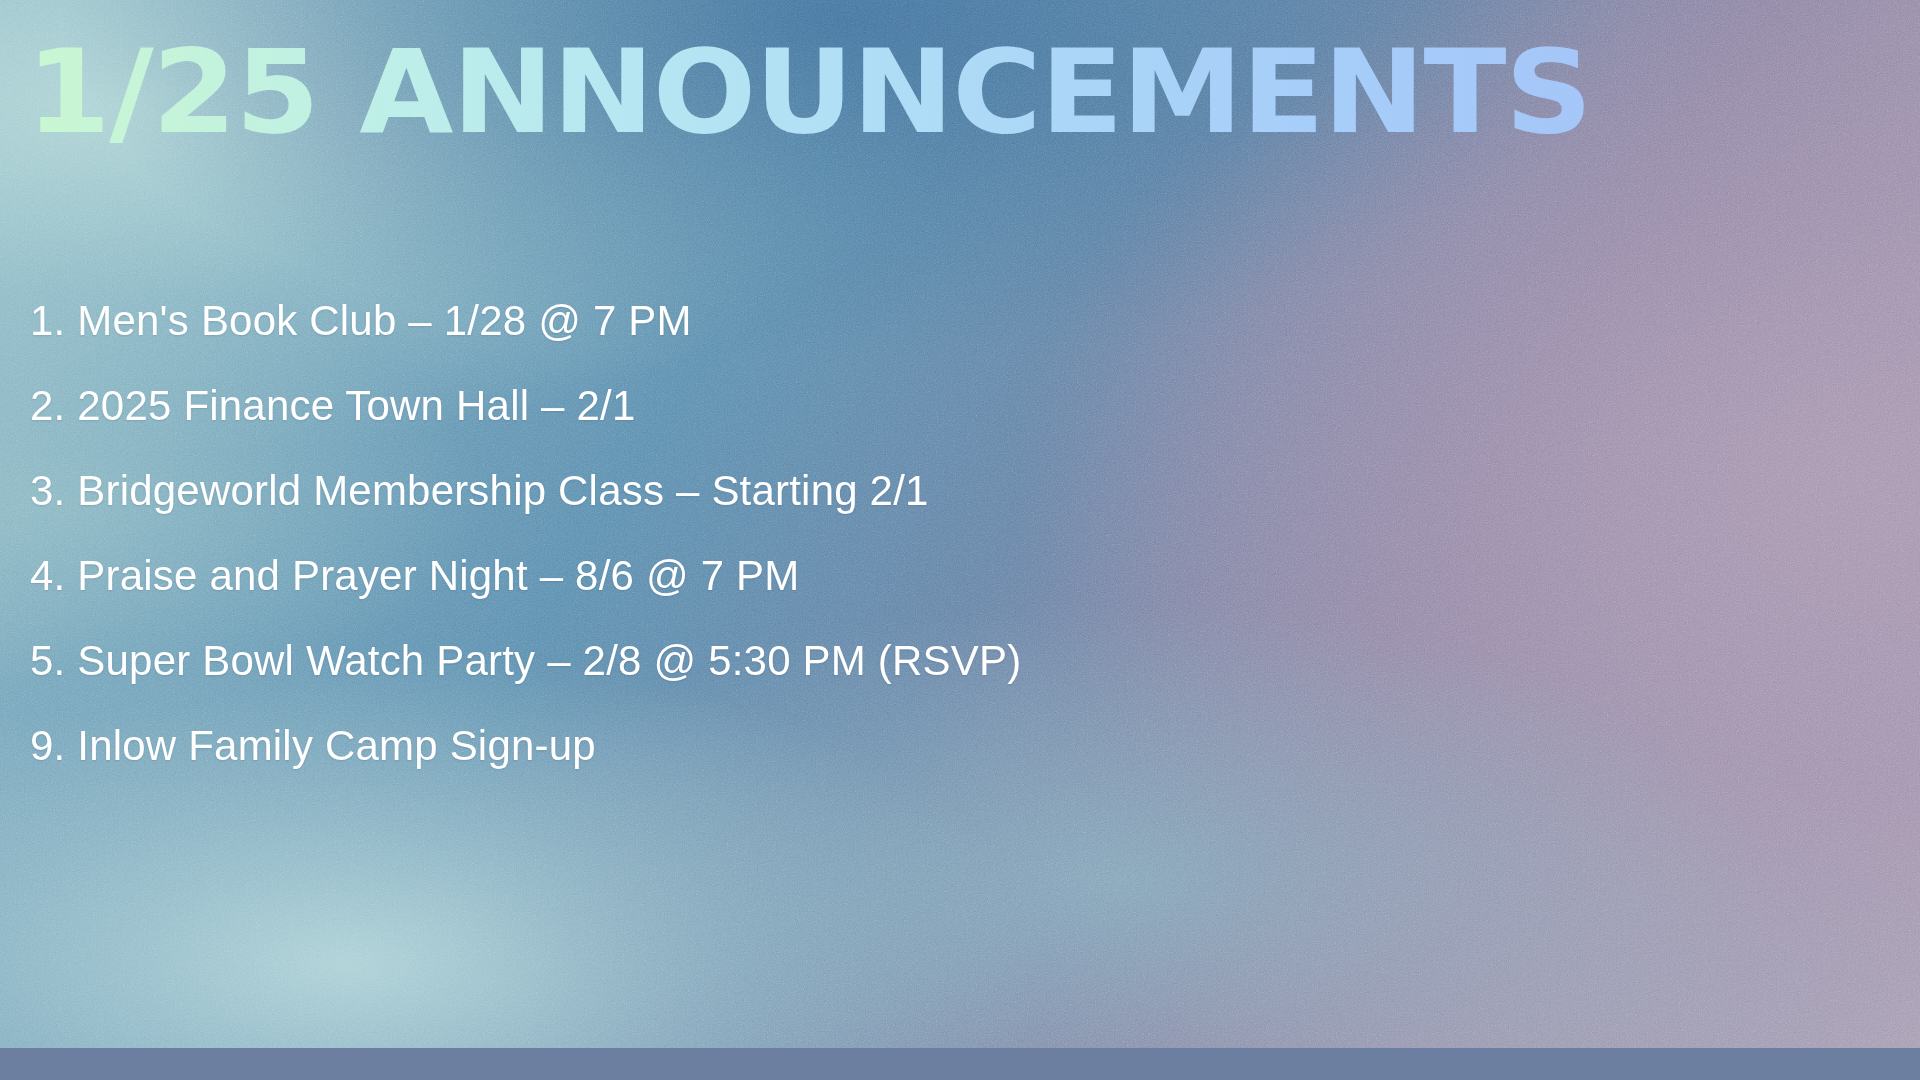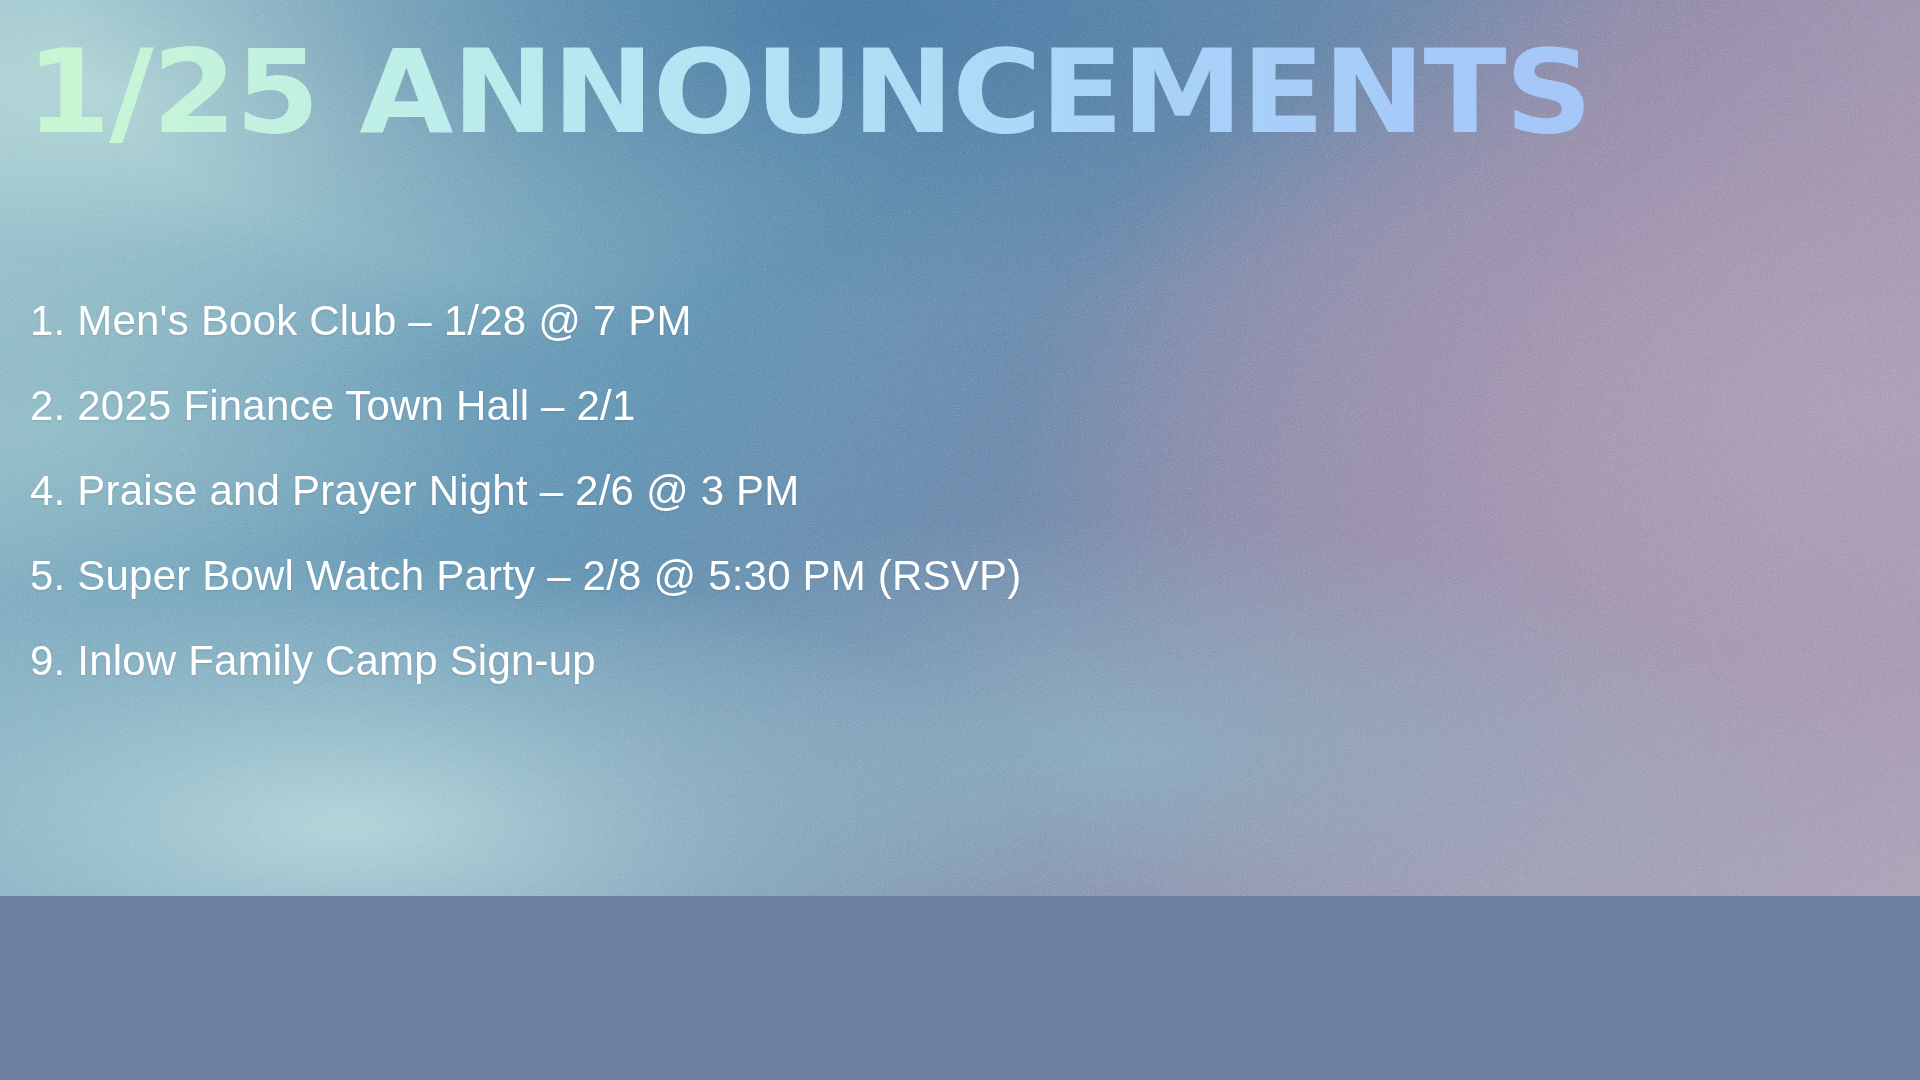--- a/index.html
+++ b/index.html
@@ -5,21 +5,21 @@
 <style>
   html, body {
     margin: 0;
     padding: 0;
     background: #6d7fa0;
   }
 
   #slide {
     position: relative;
     width: 1920px;
-    height: 896px;
+    height: 1048px;
     overflow: hidden;
     font-family: "Liberation Sans", "DejaVu Sans", sans-serif;
     background-color: #0c4a6e;
     isolation: isolate;
   }
 
   
   .bg-layer {
     position: absolute;
     inset: 0;
@@ -179,18 +179,19 @@
     </svg>
   </div>
 
   <div id="title-block">
     <h1 id="slide-title">1/25 ANNOUNCEMENTS</h1>
   </div>
 
   <ol id="announcement-list">
     <li>1. Men's Book Club – 1/28 @ 7 PM</li>
     <li>2. 2025 Finance Town Hall – 2/1</li>
-    <li>4. Praise and Prayer Night – 2/6 @ 3 PM</li>
+    <li>3. Bridgeworld Membership Class – Starting 2/1</li>
+    <li>4. Praise and Prayer Night – 8/6 @ 7 PM</li>
     <li>5. Super Bowl Watch Party – 2/8 @ 5:30 PM (RSVP)</li>
     <li>9. Inlow Family Camp Sign-up</li>
   </ol>
 
 </div>
 
 </body></html>

